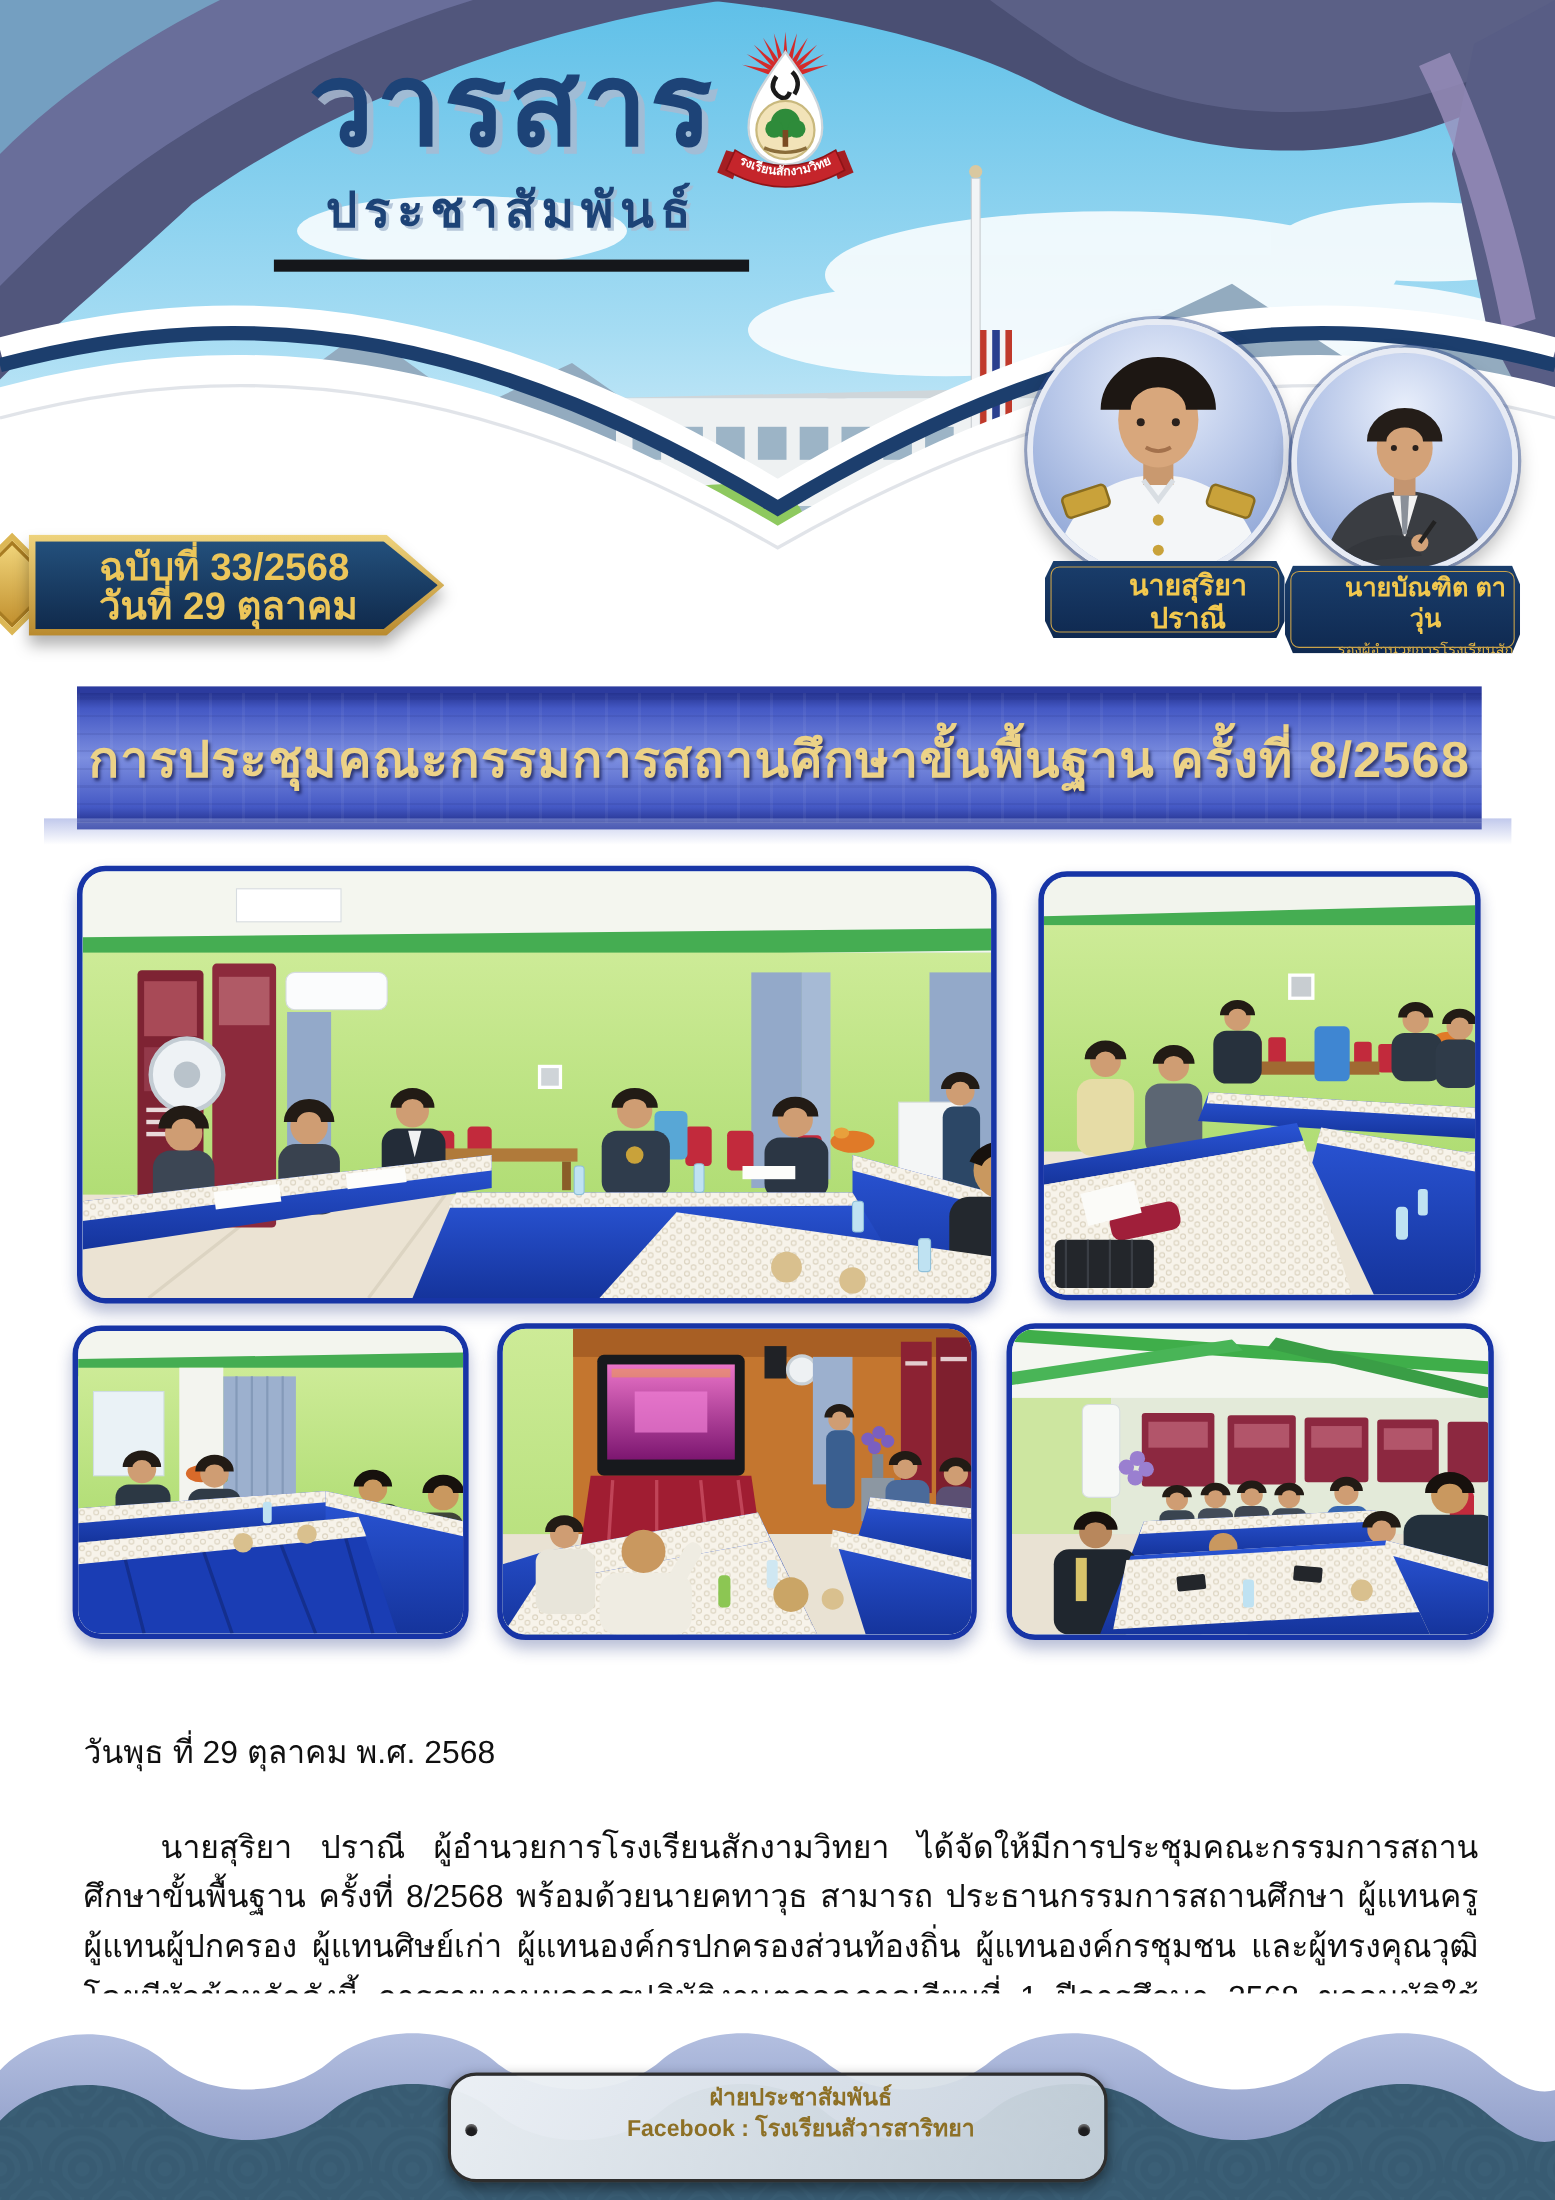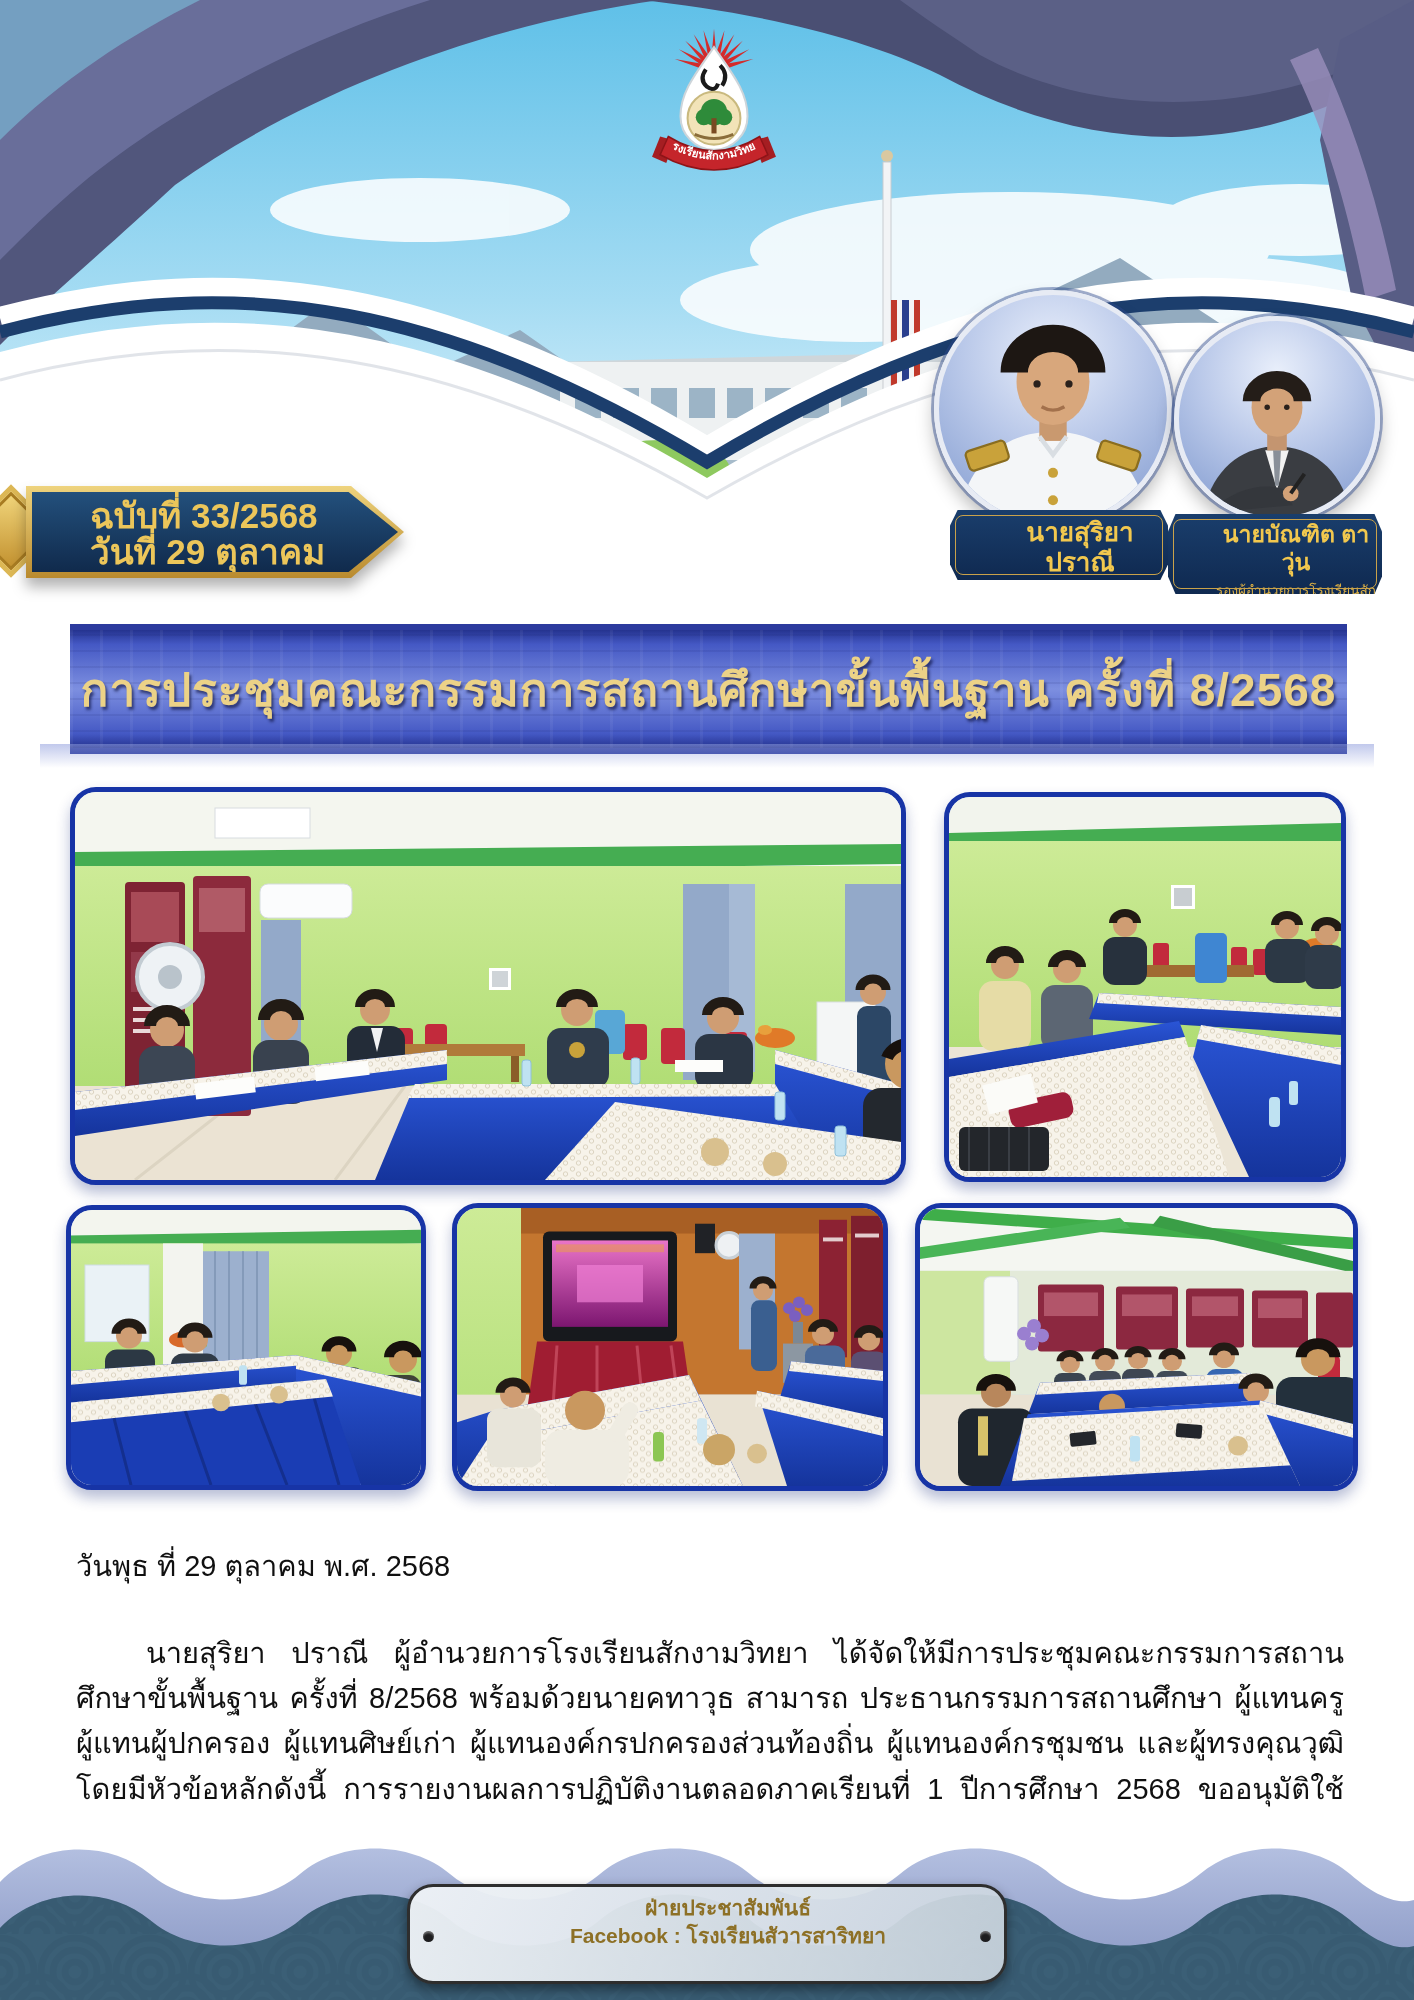--- a/index.html
+++ b/index.html
@@ -67,21 +67,21 @@
            background:#cfe0ee; box-shadow:0 8px 14px rgba(20,40,120,.30); }
   .photo svg { display:block; width:100%; height:100%; }
   .ph1 { left:70px;  top:787px;  width:836px; height:398px; }
   .ph2 { left:944px; top:792px;  width:402px; height:390px; }
   .ph3 { left:66px;  top:1205px; width:360px; height:285px; }
   .ph4 { left:452px; top:1203px; width:436px; height:288px; }
   .ph5 { left:915px; top:1203px; width:443px; height:288px; }
 
   
   .article { position:absolute; left:76px; top:1543px; width:1268px; color:#101010; }
-  .article .date { font-size:29px; }
+  .article .date { font-size:29px;margin-top:27px; }
   .article .body { margin-top:42px; font-size:29px; line-height:1.56; text-indent:70px; text-align:justify; }
 
   
   footer { position:absolute; left:0; top:1812px; width:1414px; height:188px; }
   #footer-art { position:absolute; left:0; top:0; width:1414px; height:188px; }
   .plaque { position:absolute; left:407px; top:72px; width:600px; height:100px; border-radius:26px;
             background:linear-gradient(100deg, rgba(238,242,246,.96), rgba(205,215,224,.90));
             border:3px solid #2e2e2e; box-shadow:0 5px 12px rgba(0,0,0,.45);
             text-align:center; color:#8d7026; padding-top:7px;padding-left:42px; }
   .plaque .l { font-size:21px; line-height:28px; font-weight:bold; }
@@ -217,20 +217,25 @@
       <path d="M900,0 L1414,0 L1414,40 C1240,130 1080,110 980,55 C950,35 920,15 900,0 Z" fill="#5d6288" opacity="0.9"></path>
       <polygon points="1414,0 1414,420 1352,300 1320,140 1340,40" fill="#585d85"></polygon>
       <path d="M1290,60 C1330,140 1350,220 1366,300 L1396,290 C1378,200 1352,120 1318,48 Z" fill="#9a8fbb" opacity="0.8"></path>
 
       <path d="M0,318 C240,254 452,294 707,448 C962,294 1174,254 1414,318" fill="none" stroke="#ffffff" stroke-width="22"></path>
       <path d="M0,332 C240,268 450,308 707,462 C964,308 1174,268 1414,332" fill="none" stroke="#1c3e6d" stroke-width="13"></path>
       <path d="M0,352 C240,288 455,328 707,478 C959,328 1174,288 1414,352 L1414,600 L0,600 Z" fill="#ffffff"></path>
       <path d="M0,380 C240,316 460,356 707,498 C954,356 1174,316 1414,380" fill="none" stroke="#d9dde3" stroke-width="3" opacity="0.8"></path>
     </svg>
 
+    <div class="mast-title">
+      <div class="t1">วารสาร</div>
+      <div class="t2">ประชาสัมพันธ์</div>
+      <div class="mast-underline"></div>
+    </div>
 
     <svg id="logo" viewBox="0 0 126 150">
       <g fill="#d32b2b">
         <polygon points="60,34 66,34 63,0" transform="rotate(-75,63,40)"></polygon>
         <polygon points="60,34 66,34 63,0" transform="rotate(-60,63,40)"></polygon>
         <polygon points="60,34 66,34 63,0" transform="rotate(-45,63,40)"></polygon>
         <polygon points="60,34 66,34 63,0" transform="rotate(-30,63,40)"></polygon>
         <polygon points="60,34 66,34 63,0" transform="rotate(-15,63,40)"></polygon>
         <polygon points="60,34 66,34 63,0"></polygon>
         <polygon points="60,34 66,34 63,0" transform="rotate(15,63,40)"></polygon>

